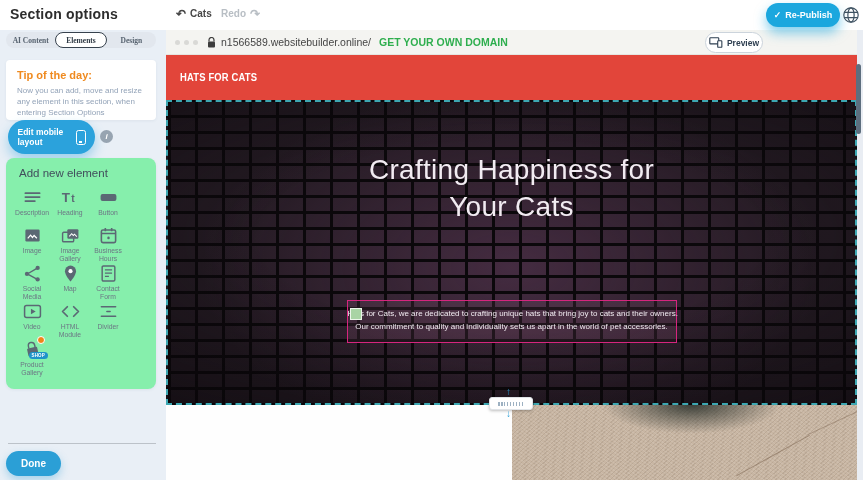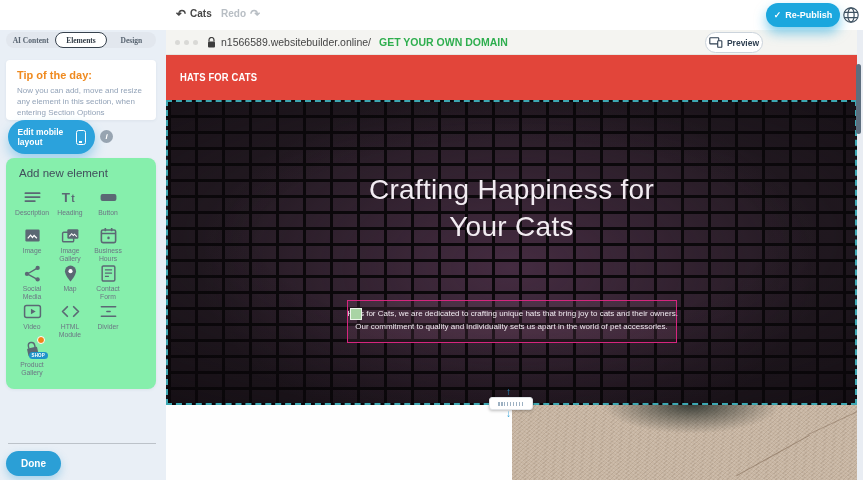--- a/index.html
+++ b/index.html
@@ -82,21 +82,21 @@
   .hero { position:absolute; left:166px; top:100px; width:691px; height:305px;
     border:2px dashed rgba(70,196,208,.85);
     background-color:#231a22;
     background-image:
       radial-gradient(ellipse 120% 105% at 50% 45%, rgba(8,5,8,0) 30%, rgba(8,5,8,.92) 96%),
       linear-gradient(0deg, #0b080b 3px, rgba(0,0,0,0) 3px),
       linear-gradient(90deg, #0b080b 3px, rgba(0,0,0,0) 3px),
       radial-gradient(ellipse 430px 250px at 50% 55%, rgba(96,58,90,.55), rgba(20,12,20,0) 72%);
     background-size:auto, 27px 16px, 27px 16px, auto;
     display:flex; flex-direction:column; align-items:center; }
-  .hero-heading { margin-top:70px; width:345px; text-align:center; font-size:28px; line-height:1.32;
+  .hero-heading { margin-top:50px; width:345px; text-align:center; font-size:28px; line-height:1.32;
     font-weight:500; color:#f2ecf2; letter-spacing:.3px; }
   .hero-sub { margin-top:21px; font-size:15.5px; color:#e9e3e9; letter-spacing:.4px; }
   .hero-textbox { position:absolute; left:50%; transform:translateX(-50%); top:198px; width:330px;
     border:1.5px solid #d6257e; background:rgba(230,140,190,.10); padding:7px 0 8px; text-align:center; }
   .body-line { font-size:8px; color:#f0eaf0; line-height:1.6; white-space:nowrap; }
   .green-handle { position:absolute; left:2px; top:7px; width:12px; height:12px; background:#a9d4a4;
     border:1px solid #ecf5ea; cursor:grab; }
 
   
   .below-left { position:absolute; left:166px; top:405px; width:346px; height:75px; background:#fefefe; }
@@ -124,20 +124,21 @@
 
   
   .right-strip { position:absolute; left:857px; top:30px; width:6px; height:450px; background:#e9edf3; }
   .scroll-thumb { position:absolute; left:856px; top:64px; width:5px; height:70px; border-radius:2.5px;
     background:#5d6e7e; cursor:grab; z-index:25; }
 </style>
 </head>
 <body>
 
 <div class="topbar">
+  <div class="app-title">Section options</div>
   <div class="undo-btn">
     <span class="arw">↶</span>
     <span>Cats</span>
   </div>
   <div class="redo-btn">
     <span>Redo</span>
     <span class="arw">↷</span>
   </div>
   <div class="preview-btn">
     <span style="display:flex;">

